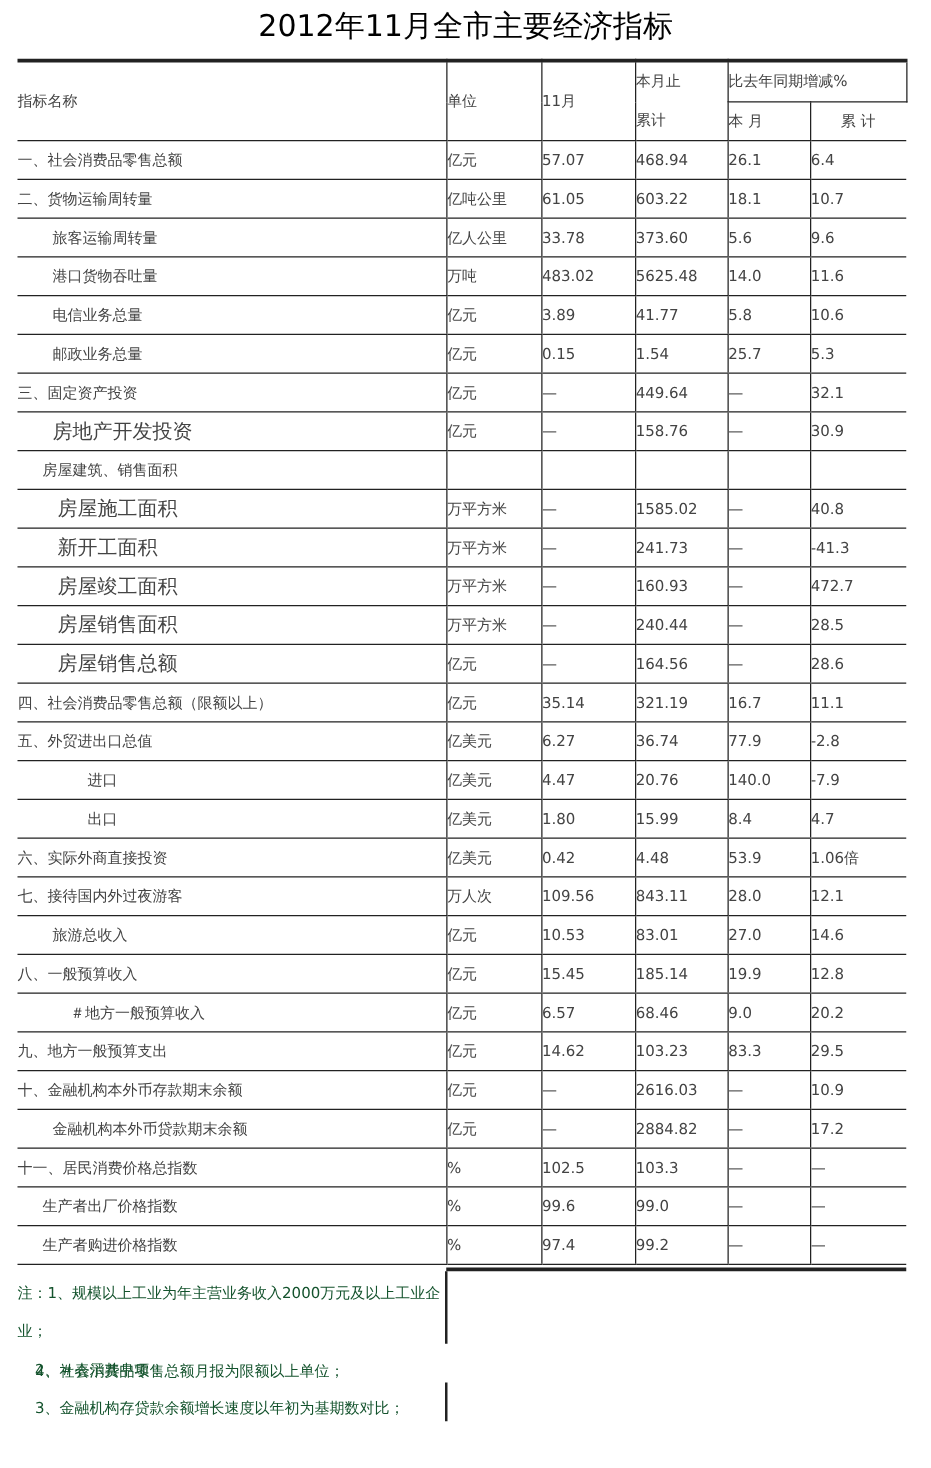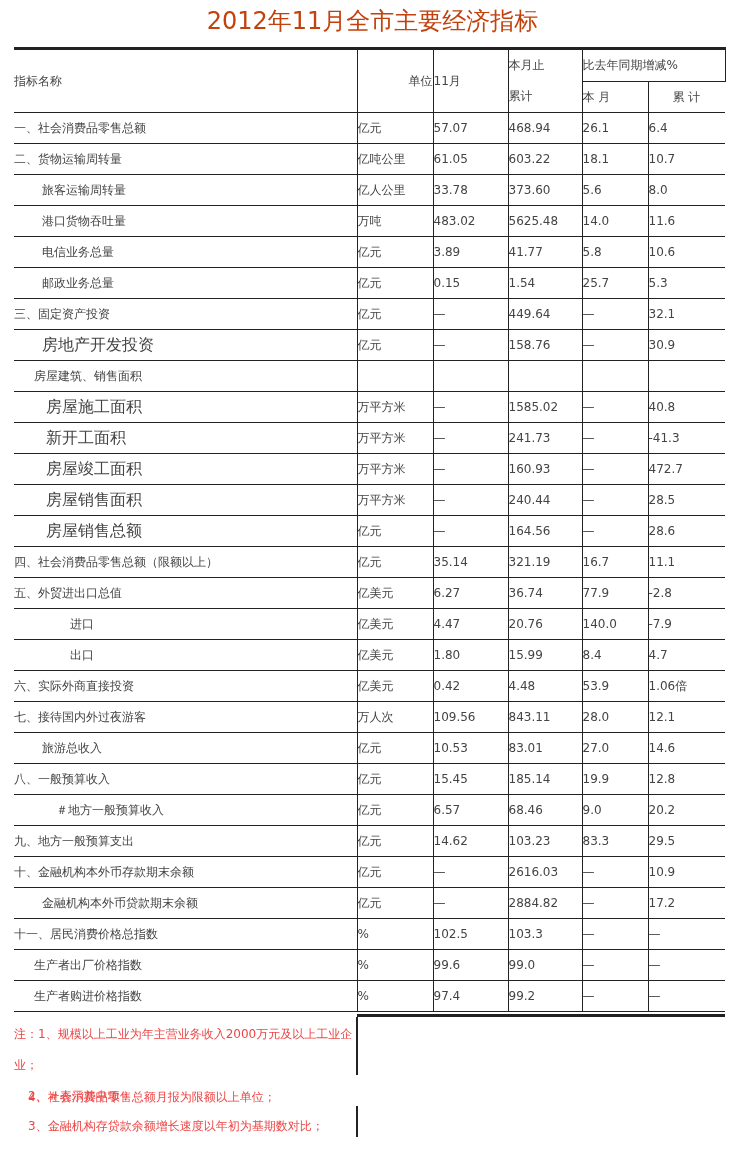--- a/index.html
+++ b/index.html
@@ -1,56 +1,56 @@
 <!DOCTYPE html>
 <html><head>
 <meta charset="utf-8">
 <style>
   html, body { margin: 0; padding: 0; background: #ffffff; }
   body { width: 745px; height: 1174px; position: relative; overflow: hidden;
          font-family: "DejaVu Sans", "Liberation Sans", sans-serif; color: #444; }
   .title { position: absolute; left: 0; top: 4px; width: 745px; text-align: center;
-           font-size: 24px; color: #c2410c; line-height: 34px; }
+           font-size: 24px; color: #000000; line-height: 34px; }
   table.main { position: absolute; left: 14px; top: 47px; border-collapse: collapse;
                table-layout: fixed; width: 711px; }
   table.main td { padding: 0; vertical-align: middle; font-size: 12px; color: #444;
                   white-space: nowrap; overflow: hidden; }
   table.main tr.row td { height: 30px; border-bottom: 1.5px solid #222; }
   table.main td.c { border-left: 1.5px solid #222; padding-left: 0; }
   .hdr-top { border-top: 3px solid #222; }
   .h-big { font-size: 24px; color: #444; }
   .h-small { font-size: 12px; color: #444; }
   .ind1 { padding-left: 28px !important; }
   .ind2 { padding-left: 32px !important; }
   .ind3 { padding-left: 56px !important; }
   .ind4 { padding-left: 20px !important; }
   .ind5 { padding-left: 42px !important; }
   .big { font-size: 16px !important; }
-  .notes { position: absolute; left: 14px; font-size: 12px; color: #ef4444; }
+  .notes { position: absolute; left: 14px; font-size: 12px; color: #14532d; }
   .vline { position: absolute; left: 356px; width: 1.5px; background: #222; }
   .hthick { position: absolute; left: 357px; top: 1014px; width: 368px; height: 3px; background: #222; }
 </style>
 </head>
 <body>
 
 <div class="title">2012年11月全市主要经济指标</div>
 
 <table class="main">
   <colgroup>
     <col style="width:343px">
       <col style="width:76px">
       <col style="width:75px">
     <col style="width:74px">
       <col style="width:66px">
       <col style="width:77px">
   </colgroup>
   <tbody>
       <tr class="hdr-top">
     <td rowspan="2" class="h-big" style="height:62px;border-bottom:1.5px solid #222;">指标名称</td>
-    <td rowspan="2" class="c h-big" style="border-bottom:1.5px solid #222;text-align:right;">单位</td>
+    <td rowspan="2" class="c h-big" style="border-bottom:1.5px solid #222;">单位</td>
     <td rowspan="2" class="c h-big" style="border-bottom:1.5px solid #222;">11月</td>
     <td class="c h-small" style="height:31px;vertical-align:middle;">本月止</td>
     <td colspan="2" class="c h-small" style="height:31px;border-bottom:1.5px solid #222;border-right:1.5px solid #222;">比去年同期增减%</td>
   </tr>
   <tr>
     <td class="c h-small" style="height:30px;border-bottom:1.5px solid #222;">累计</td>
     <td class="c h-small" style="border-bottom:1.5px solid #222;">本 月</td>
     <td class="c h-small" style="border-bottom:1.5px solid #222;padding-left:24px;">累 计</td>
   </tr>
 
@@ -69,21 +69,21 @@
         <td class="c">603.22</td>
         <td class="c">18.1</td>
         <td class="c">10.7</td>
       </tr>
   <tr class="row">
         <td class="ind1">旅客运输周转量</td>
         <td class="c">亿人公里</td>
         <td class="c">33.78</td>
         <td class="c">373.60</td>
         <td class="c">5.6</td>
-        <td class="c">8.0</td>
+        <td class="c">9.6</td>
       </tr>
   <tr class="row">
         <td class="ind1">港口货物吞吐量</td>
         <td class="c">万吨</td>
         <td class="c">483.02</td>
         <td class="c">5625.48</td>
         <td class="c">14.0</td>
         <td class="c">11.6</td>
       </tr>
   <tr class="row">

